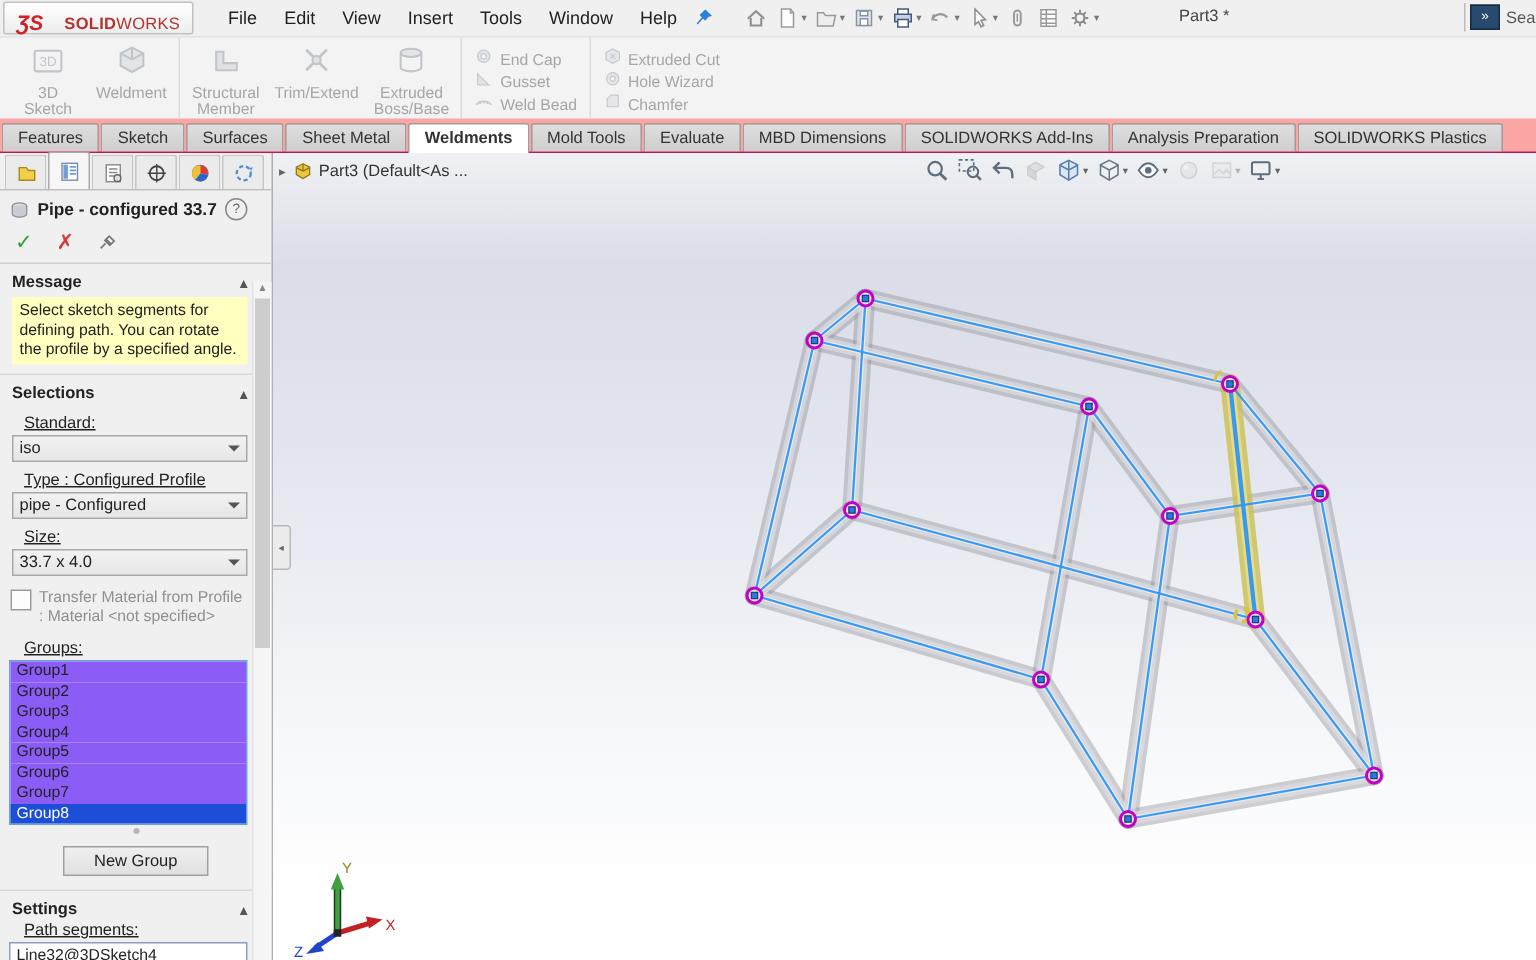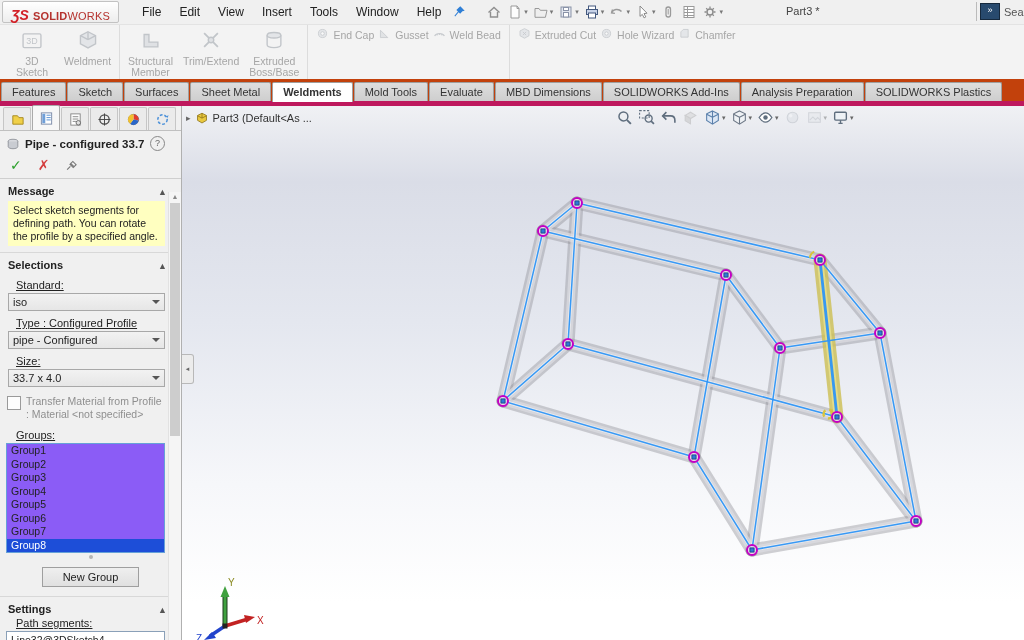--- a/index.html
+++ b/index.html
@@ -3,44 +3,44 @@
 <meta charset="utf-8">
 <style>
   html,body{margin:0;padding:0;}
   body{width:1024px;height:640px;overflow:hidden;font-family:"Liberation Sans","DejaVu Sans",sans-serif;background:#f0f0f0;position:relative;-webkit-font-smoothing:antialiased;}
   .app{width:1024px;height:640px;position:relative;}
   
   .menubar{height:24px;background:#f0f0f0;display:flex;align-items:center;position:relative;border-bottom:1px solid #e3e3e3;}
   .logo-btn{height:20px;margin:1px 0 1px 2px;padding:0 8px;background:linear-gradient(#ffffff,#ededed);border:1px solid #c2c2c2;border-radius:2px;display:flex;align-items:flex-end;gap:4px;}
   .logo-glyph{color:#d22027;font-weight:bold;font-style:italic;font-size:14px;line-height:14px;}
   .logo-text{font-size:11px;letter-spacing:.2px;color:#b5322e;}
-  .logo-text b{font-weight:bold;}
+  .logo-text b{font-weight:bold;margin-left:10px;}
   .menu-item{font-size:12px;color:#222;padding:3px 9px;cursor:default;}
   .pin-wrap{margin-left:2px;display:flex;align-items:center;}
   .qt{display:flex;align-items:center;margin-left:18px;gap:1px;}
   .qt-item{display:flex;align-items:center;padding:1px 2px;border-radius:2px;}
   .qt-item .caret{font-size:7px;color:#777;margin-left:1px;}
   .doc-title{position:absolute;left:786px;top:5px;font-size:11px;color:#444;}
   .search{position:absolute;right:0;top:2px;width:44px;height:19px;display:flex;align-items:center;gap:4px;overflow:hidden;border-left:1px solid #bbb;padding-left:3px;background:#f0f0f0;}
   .search-btn{width:18px;height:15px;background:#284a6e;border:1px solid #16293d;color:#fff;font-size:9px;line-height:13px;text-align:center;flex:0 0 auto;}
   .search-text{font-size:11px;color:#555;}
   
   .ribbon{height:54px;background:#f3f3f3;display:flex;align-items:stretch;padding-left:2px;}
   .rgroup{display:flex;align-items:stretch;padding:1px 3px;}
   .rgroup + .rgroup{border-left:1px solid #dcdcdc;}
-  .rgroup.col{justify-content:space-between;padding:2px 6px;}
+  .rgroup.col{flex-direction:column;justify-content:flex-end;padding:2px 6px;}
   .rbtn{display:flex;flex-direction:column;align-items:center;justify-content:flex-start;padding:3px 5px 1px;min-width:44px;border-radius:2px;}
   .rbtn .rlab{font-size:10.5px;line-height:11px;color:#a6a6a6;text-align:center;white-space:nowrap;}
   .rbtn .ricon{opacity:.55;margin-bottom:1px;}
   .rbtn-s{display:flex;align-items:center;gap:4px;padding:0 2px;height:15px;}
   .rbtn-s .rlab{font-size:10.5px;color:#a6a6a6;white-space:nowrap;}
   .rbtn-s .ricon{opacity:.5;}
   .rbtn .caret{font-size:7px;color:#b5b5b5;}
   
-  .tabbar{height:22px;background:#c2410c;display:flex;align-items:flex-end;padding-left:1px;border-bottom:5px solid #be185d;}
+  .tabbar{height:22px;background:#fca5a5;display:flex;align-items:flex-end;padding-left:1px;border-bottom:1px solid #be185d;}
   .tab{font-size:11px;color:#333;padding:3px 10px 3px;background:linear-gradient(#dedede,#cecece);border:1px solid #9f9f9f;border-bottom:none;margin-right:1px;border-radius:2px 2px 0 0;white-space:nowrap;position:relative;}
   .tab.active{background:#ffffff;font-weight:bold;padding-bottom:4px;margin-bottom:-1px;z-index:2;}
   
   .main{display:flex;height:540px;position:relative;}
   
   .pm{width:181px;flex:0 0 181px;background:#f0f0f0;border-right:1px solid #b0b0b0;position:relative;font-size:11px;color:#222;}
   .pm-tabs{display:flex;align-items:flex-end;padding:12px 0 0 3px;border-bottom:1px solid #c0c0c0;height:25px;box-sizing:border-box;}
   .pm-tab{width:26px;height:22px;display:flex;align-items:center;justify-content:center;border:1px solid #c6c6c6;border-bottom:none;background:#ebebeb;margin-right:1px;border-radius:2px 2px 0 0;}
   .pm-tab.active{background:#f7f7f7;height:24px;border-color:#aaa;}
   .pm-title{display:flex;align-items:center;gap:5px;padding:5px 6px 3px;}

